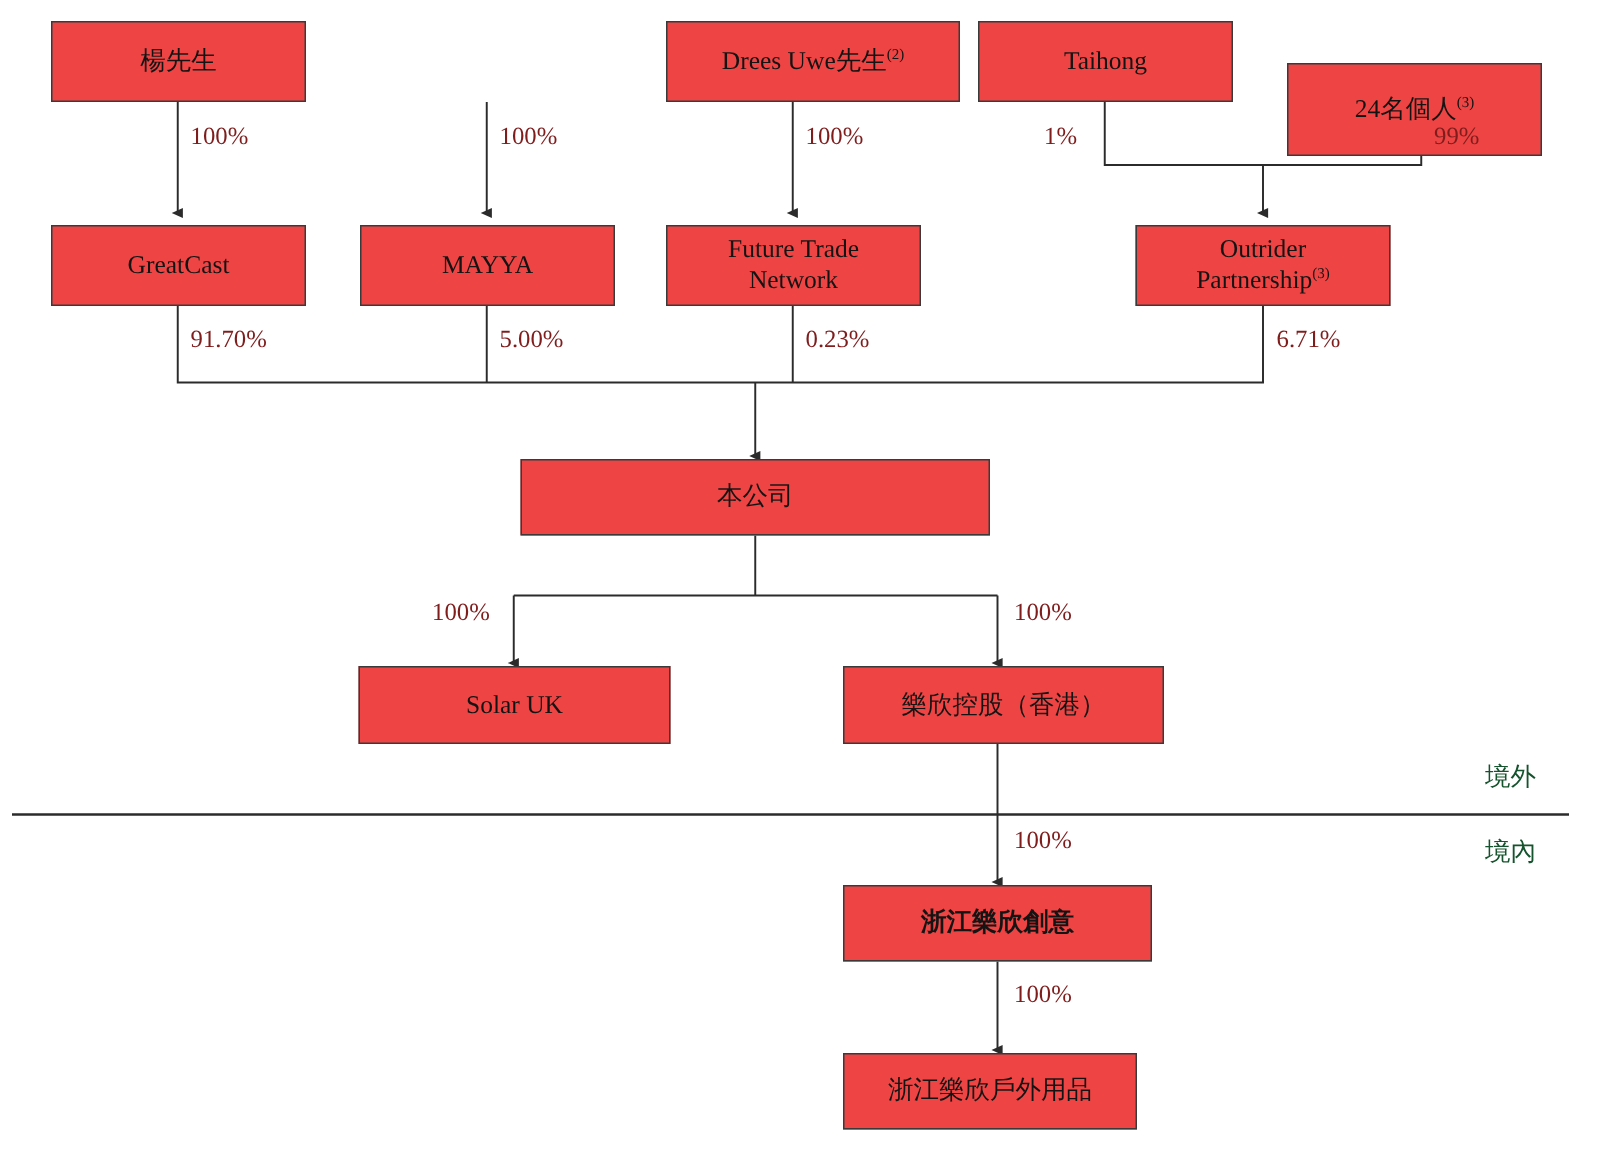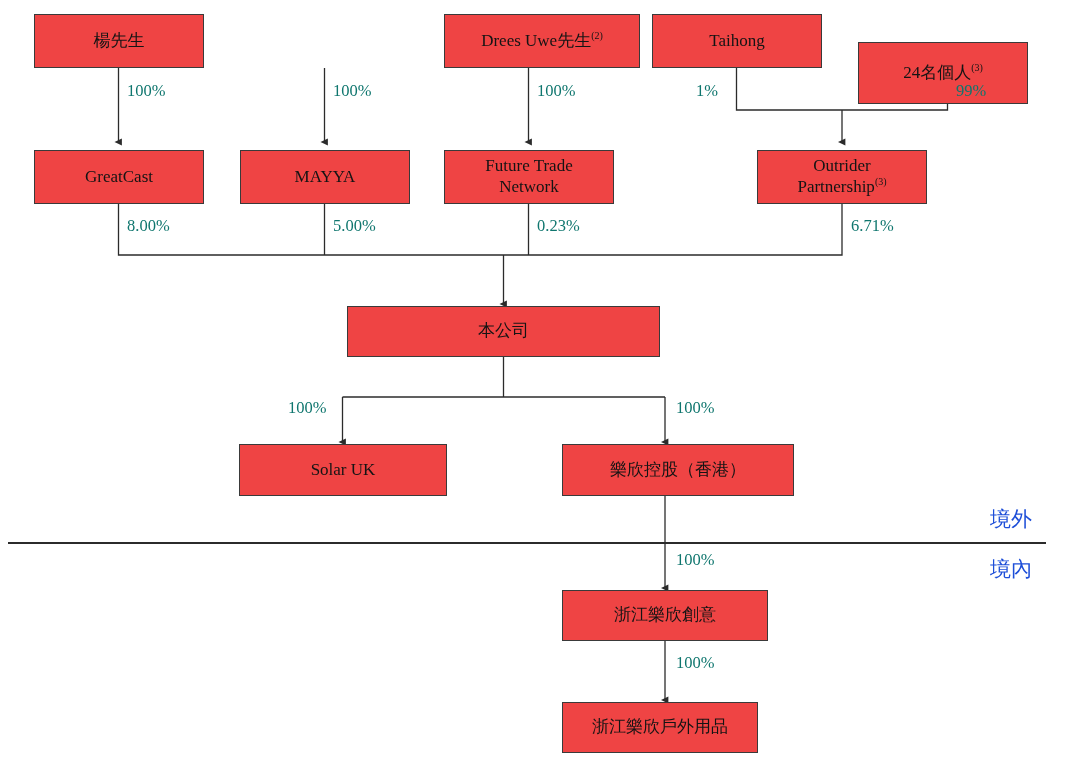--- a/index.html
+++ b/index.html
@@ -40,29 +40,29 @@
   .node .label {
     display: block;
   }
   .node sup {
     font-size: 10px;
     vertical-align: super;
     line-height: 0;
   }
   .edge-label {
     position: absolute;
-    color: #0f766e;
+    color: #7f1d1d;
     font-size: 16.5px;
     white-space: nowrap;
     line-height: 1;
   }
   .zone-label {
     position: absolute;
-    color: #1d4ed8;
-    font-size: 21px;
+    color: #14532d;
+    font-size: 17px;
     white-space: nowrap;
     line-height: 1;
   }
 </style>
 </head>
 <body>
 
 <div id="canvas">
 
   <svg id="wires" viewBox="0 0 1080 770" xmlns="http://www.w3.org/2000/svg">
@@ -139,39 +139,39 @@
   </div>
 
   <div class="node" style="left:347px; top:306px; width:313px; height:51px;">
     <span class="label">本公司</span>
   </div>
 
   <div class="node" style="left:239px; top:444px; width:208px; height:52px;">
     <span class="label">Solar UK</span>
   </div>
 
-  <div class="node" style="left:562px; top:444px; width:232px; height:52px;font-family:Liberation Serif, serif;">
+  <div class="node" style="left:562px; top:444px; width:214px; height:52px;font-family:Liberation Serif, serif;">
     <span class="label">樂欣控股（香港）</span>
   </div>
 
-  <div class="node" style="left:562px; top:590px; width:206px; height:51px;">
+  <div class="node" style="left:562px; top:590px; width:206px; height:51px;font-weight:bold;">
     <span class="label">浙江樂欣創意</span>
   </div>
 
   <div class="node" style="left:562px; top:702px; width:196px; height:51px;">
     <span class="label">浙江樂欣戶外用品</span>
   </div>
 
   <div class="edge-label" style="left:127px; top:83px;">100%</div>
   <div class="edge-label" style="left:333px; top:83px;">100%</div>
   <div class="edge-label" style="left:537px; top:83px;">100%</div>
   <div class="edge-label" style="left:696px; top:83px;">1%</div>
   <div class="edge-label" style="left:956px; top:83px;">99%</div>
 
-  <div class="edge-label" style="left:127px; top:218px;">8.00%</div>
+  <div class="edge-label" style="left:127px; top:218px;">91.70%</div>
   <div class="edge-label" style="left:333px; top:218px;">5.00%</div>
   <div class="edge-label" style="left:537px; top:218px;">0.23%</div>
   <div class="edge-label" style="left:851px; top:218px;">6.71%</div>
 
   <div class="edge-label" style="left:288px; top:400px;">100%</div>
   <div class="edge-label" style="left:676px; top:400px;">100%</div>
 
   <div class="edge-label" style="left:676px; top:552px;">100%</div>
   <div class="edge-label" style="left:676px; top:655px;">100%</div>
 

